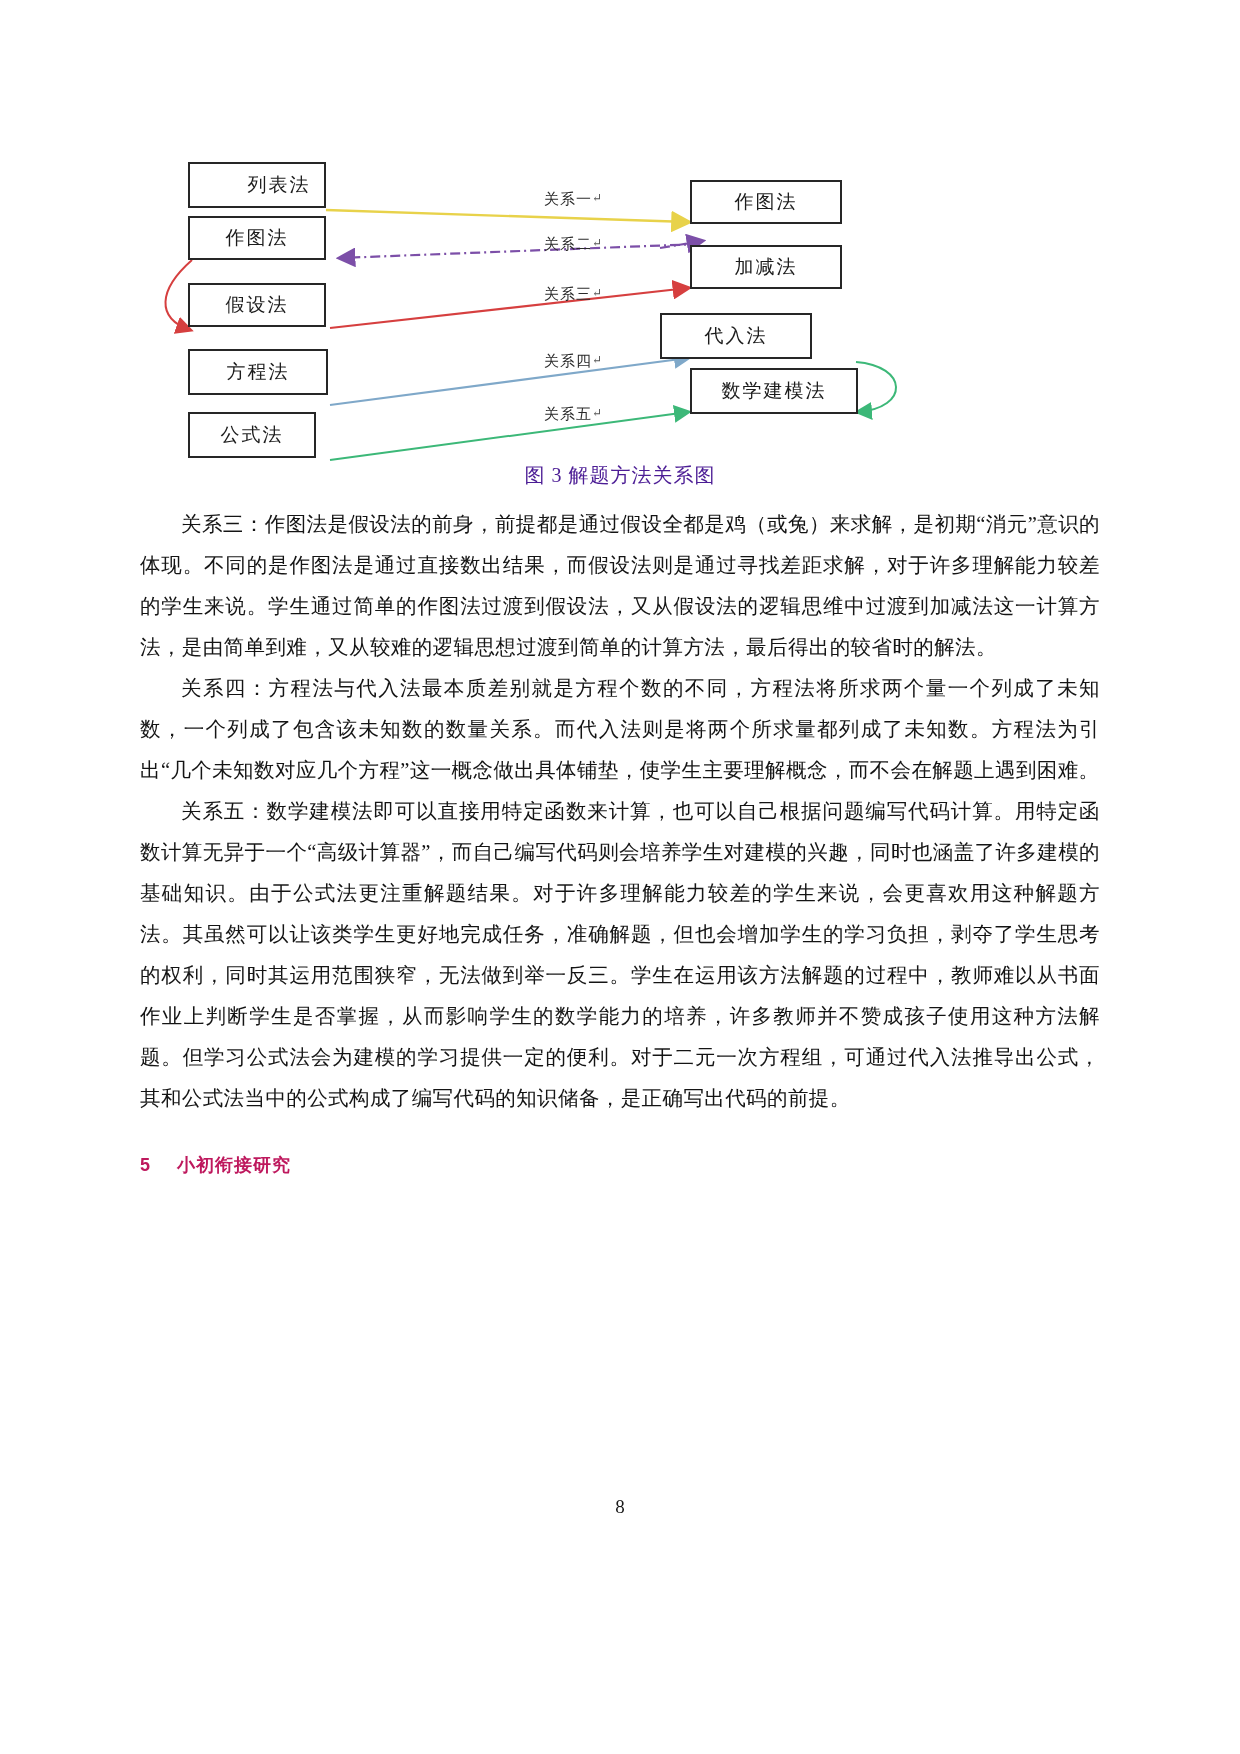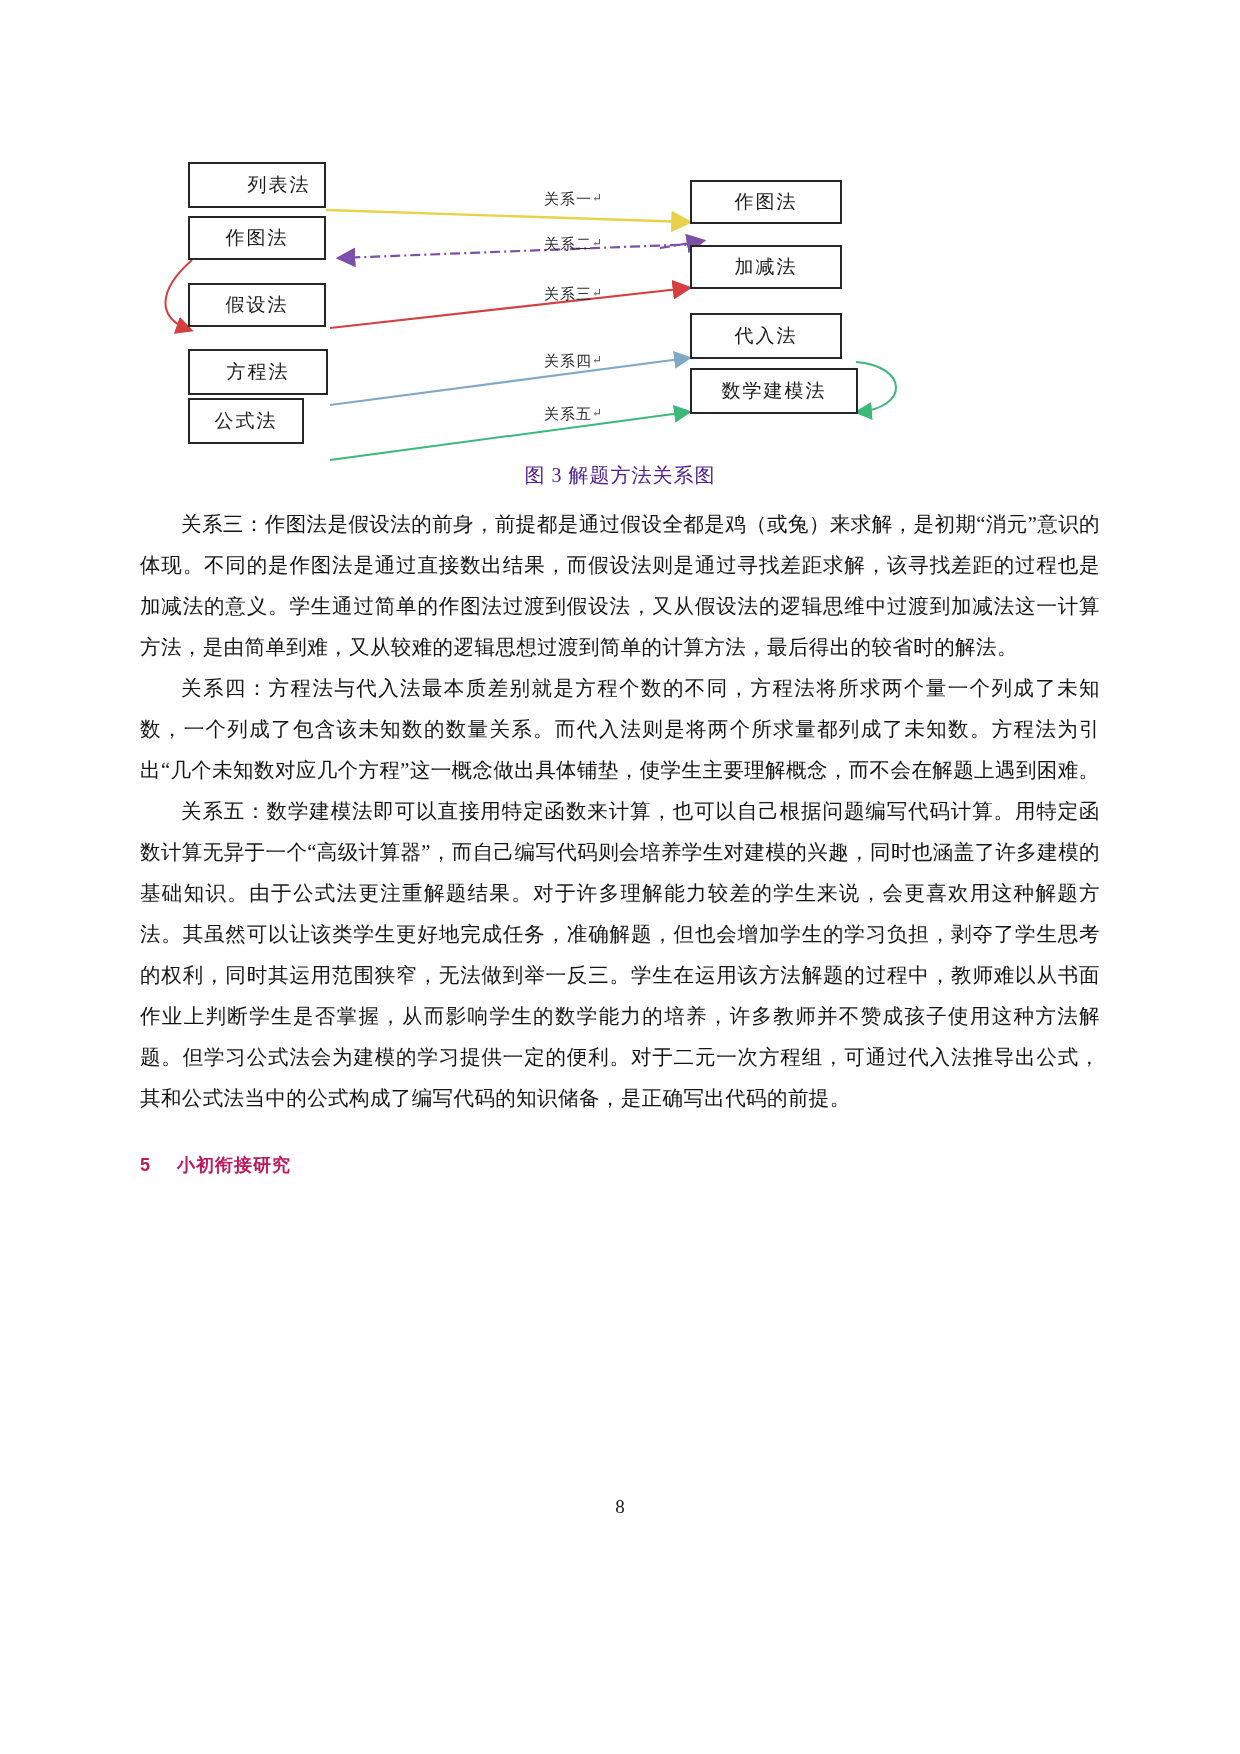--- a/index.html
+++ b/index.html
@@ -177,31 +177,31 @@
         </div>
         <div class="node-box" style="left:48px;  top:76px;  width:138px; height:44px;">
           <span>作图法</span>
         </div>
         <div class="node-box" style="left:48px;  top:143px; width:138px; height:44px;">
           <span>假设法</span>
         </div>
         <div class="node-box" style="left:48px;  top:209px; width:140px; height:46px;">
           <span>方程法</span>
         </div>
-        <div class="node-box" style="left:48px;  top:258px; width:116px; height:46px;">
+        <div class="node-box" style="left:48px;  top:272px; width:128px; height:46px;">
           <span>公式法</span>
         </div>
 
         <div class="node-box" style="left:550px; top:40px;  width:152px; height:44px;">
           <span>作图法</span>
         </div>
         <div class="node-box" style="left:550px; top:105px; width:152px; height:44px;">
           <span>加减法</span>
         </div>
-        <div class="node-box" style="left:550px; top:173px; width:152px; height:46px;">
+        <div class="node-box" style="left:520px; top:173px; width:152px; height:46px;">
           <span>代入法</span>
         </div>
         <div class="node-box" style="left:550px; top:228px; width:168px; height:46px;">
           <span>数学建模法</span>
         </div>
 
         <div class="edge-label" style="left:404px; top:50px;">
           <span>关系一</span><span class="pilcrow">↵</span>
         </div>
         <div class="edge-label" style="left:404px; top:95px;">
@@ -215,21 +215,21 @@
         </div>
         <div class="edge-label" style="left:404px; top:265px;">
           <span>关系五</span><span class="pilcrow">↵</span>
         </div>
       </div>
 
       <div class="fig-caption">图 3  解题方法关系图</div>
     </div>
 
     <div class="body-text">
-      <p class="para">关系三：作图法是假设法的前身，前提都是通过假设全都是鸡（或兔）来求解，是初期“消元”意识的体现。不同的是作图法是通过直接数出结果，而假设法则是通过寻找差距求解，该寻找差距的过程也是加减法的意义。学生通过简单的作图法过渡到假设法，又从假设法的逻辑思维中过渡到加减法这一计算方法，是由简单到难，又从较难的逻辑思想过渡到简单的计算方法，最后得出的较省时的解法。</p>
+      <p class="para">关系三：作图法是假设法的前身，前提都是通过假设全都是鸡（或兔）来求解，是初期“消元”意识的体现。不同的是作图法是通过直接数出结果，而假设法则是通过寻找差距求解，对于许多理解能力较差的学生来说。学生通过简单的作图法过渡到假设法，又从假设法的逻辑思维中过渡到加减法这一计算方法，是由简单到难，又从较难的逻辑思想过渡到简单的计算方法，最后得出的较省时的解法。</p>
       <p class="para">关系四：方程法与代入法最本质差别就是方程个数的不同，方程法将所求两个量一个列成了未知数，一个列成了包含该未知数的数量关系。而代入法则是将两个所求量都列成了未知数。方程法为引出“几个未知数对应几个方程”这一概念做出具体铺垫，使学生主要理解概念，而不会在解题上遇到困难。</p>
       <p class="para">关系五：数学建模法即可以直接用特定函数来计算，也可以自己根据问题编写代码计算。用特定函数计算无异于一个“高级计算器”，而自己编写代码则会培养学生对建模的兴趣，同时也涵盖了许多建模的基础知识。由于公式法更注重解题结果。对于许多理解能力较差的学生来说，会更喜欢用这种解题方法。其虽然可以让该类学生更好地完成任务，准确解题，但也会增加学生的学习负担，剥夺了学生思考的权利，同时其运用范围狭窄，无法做到举一反三。学生在运用该方法解题的过程中，教师难以从书面作业上判断学生是否掌握，从而影响学生的数学能力的培养，许多教师并不赞成孩子使用这种方法解题。但学习公式法会为建模的学习提供一定的便利。对于二元一次方程组，可通过代入法推导出公式，其和公式法当中的公式构成了编写代码的知识储备，是正确写出代码的前提。</p>
 
       <h2 class="section-heading">
         <span class="sec-num">5</span><span>小初衔接研究</span>
       </h2>
 
     </div>
 
   </div>

